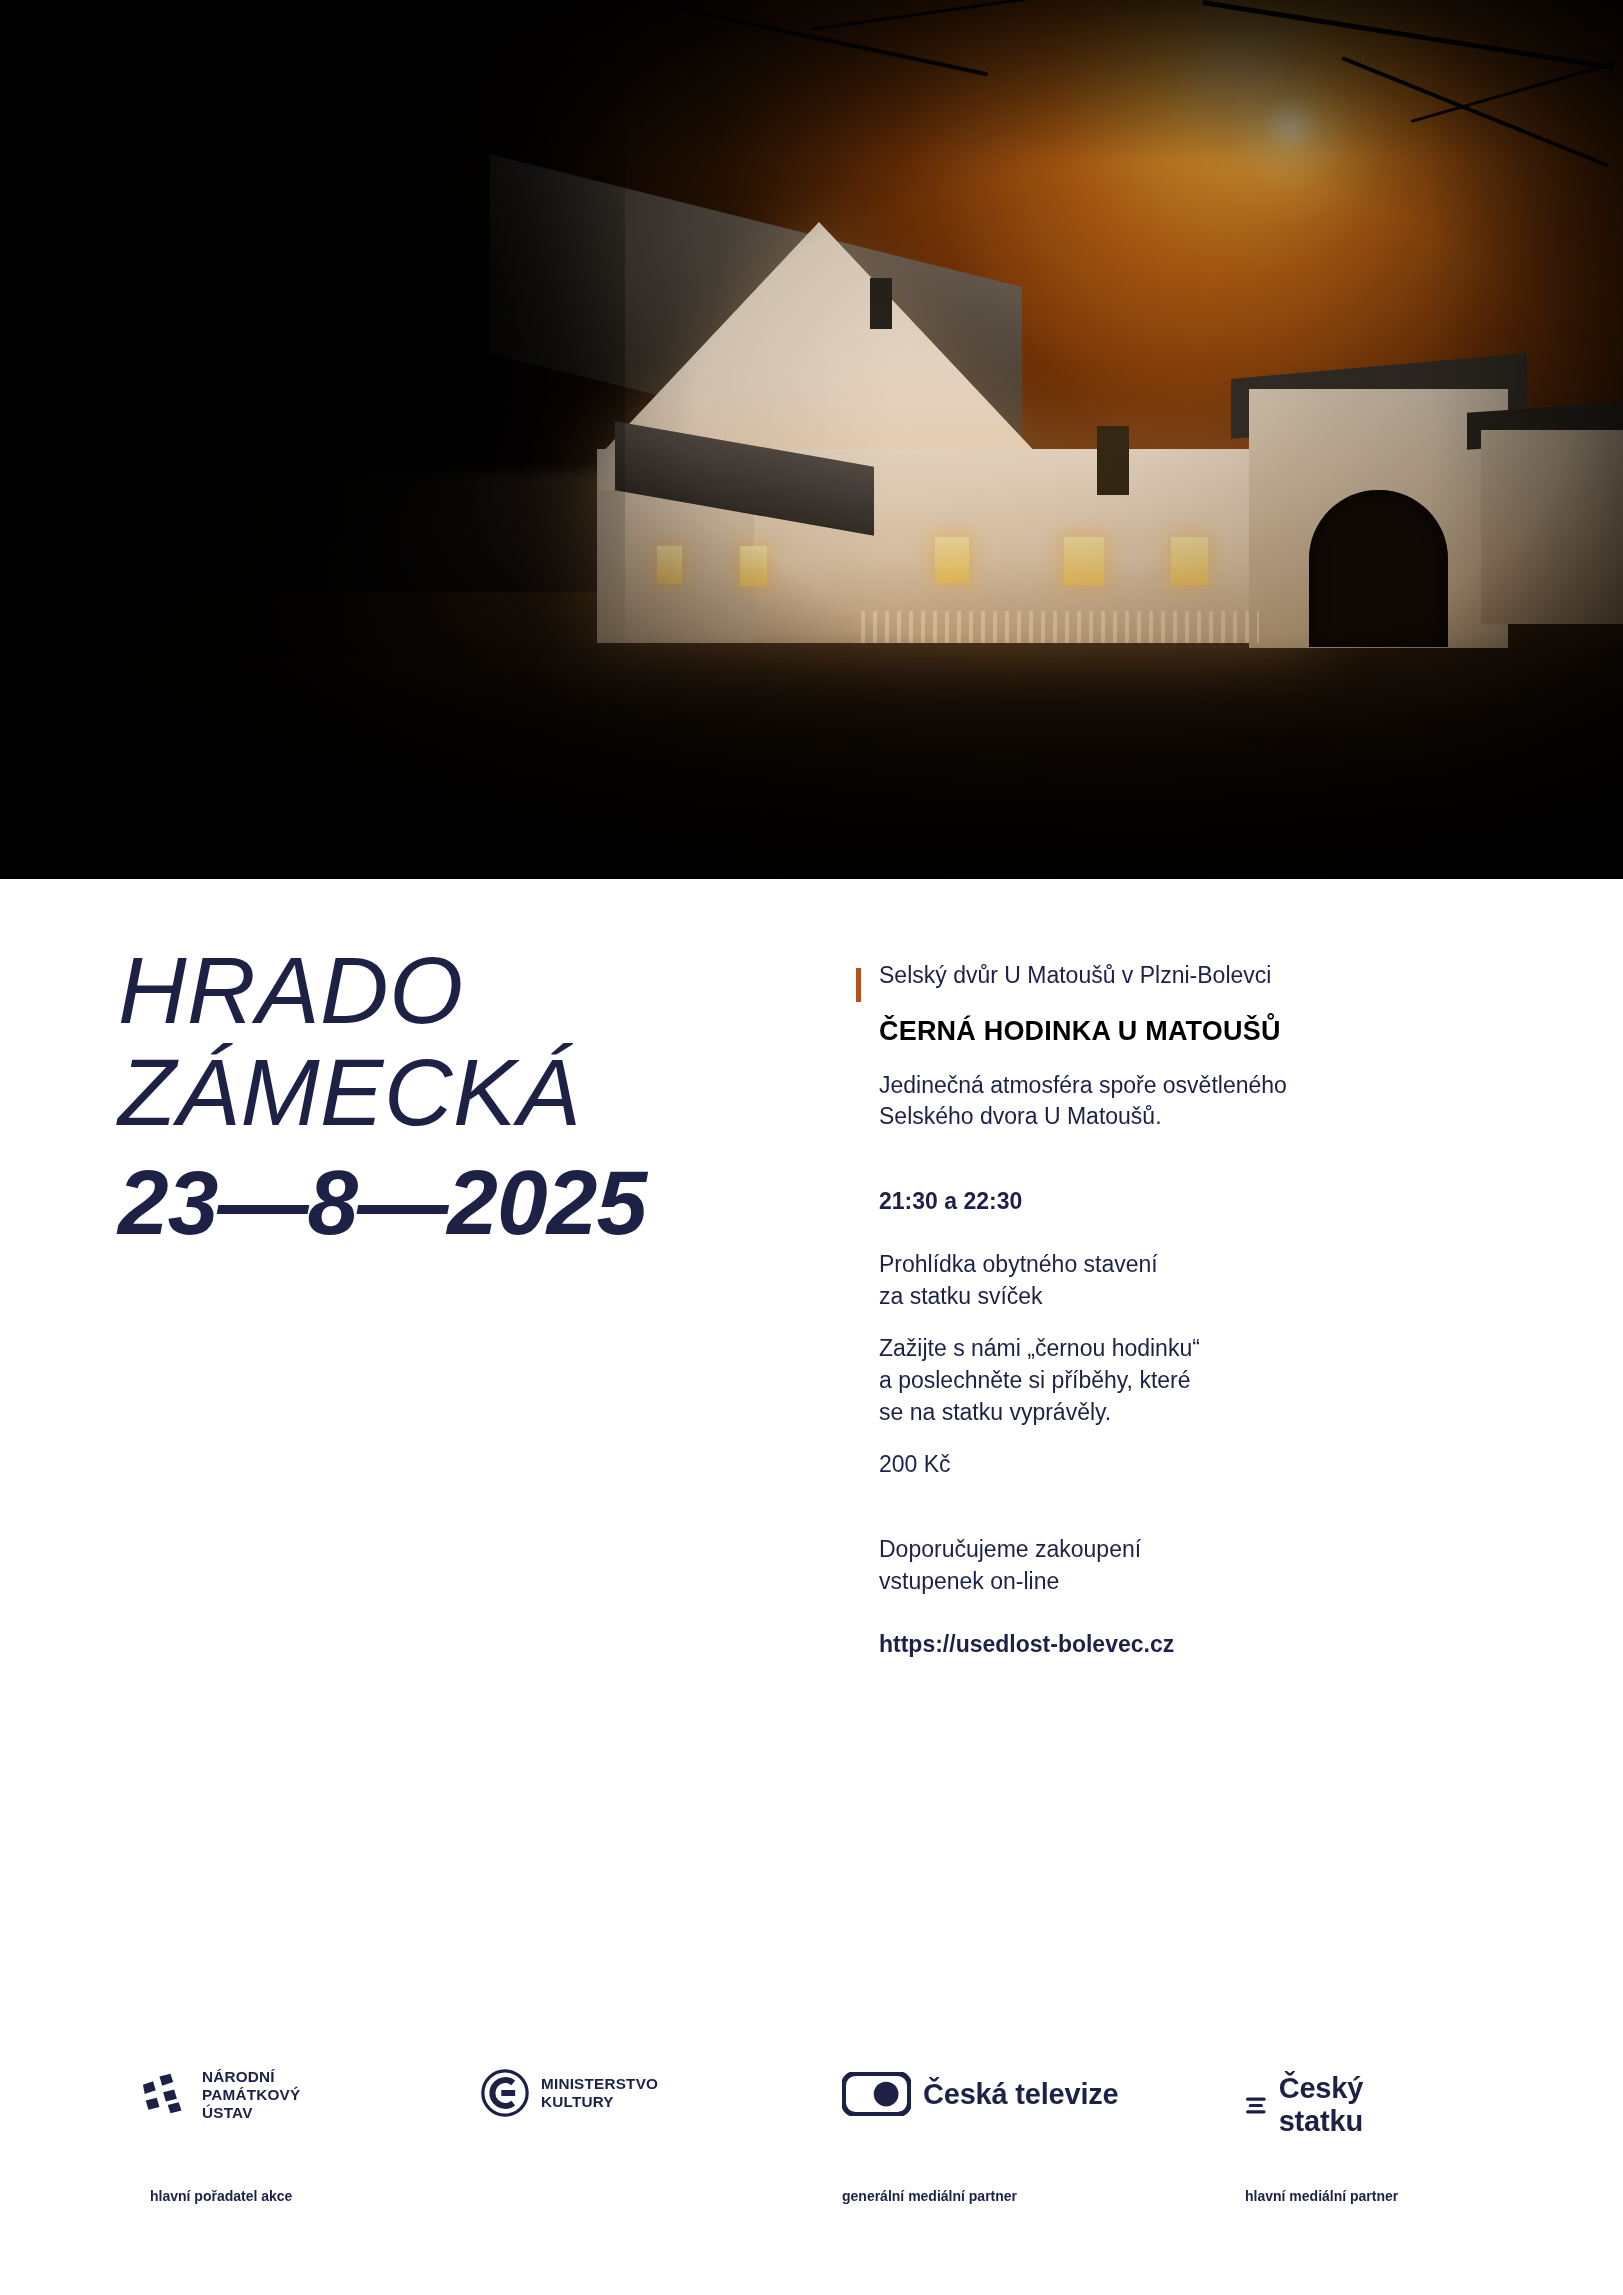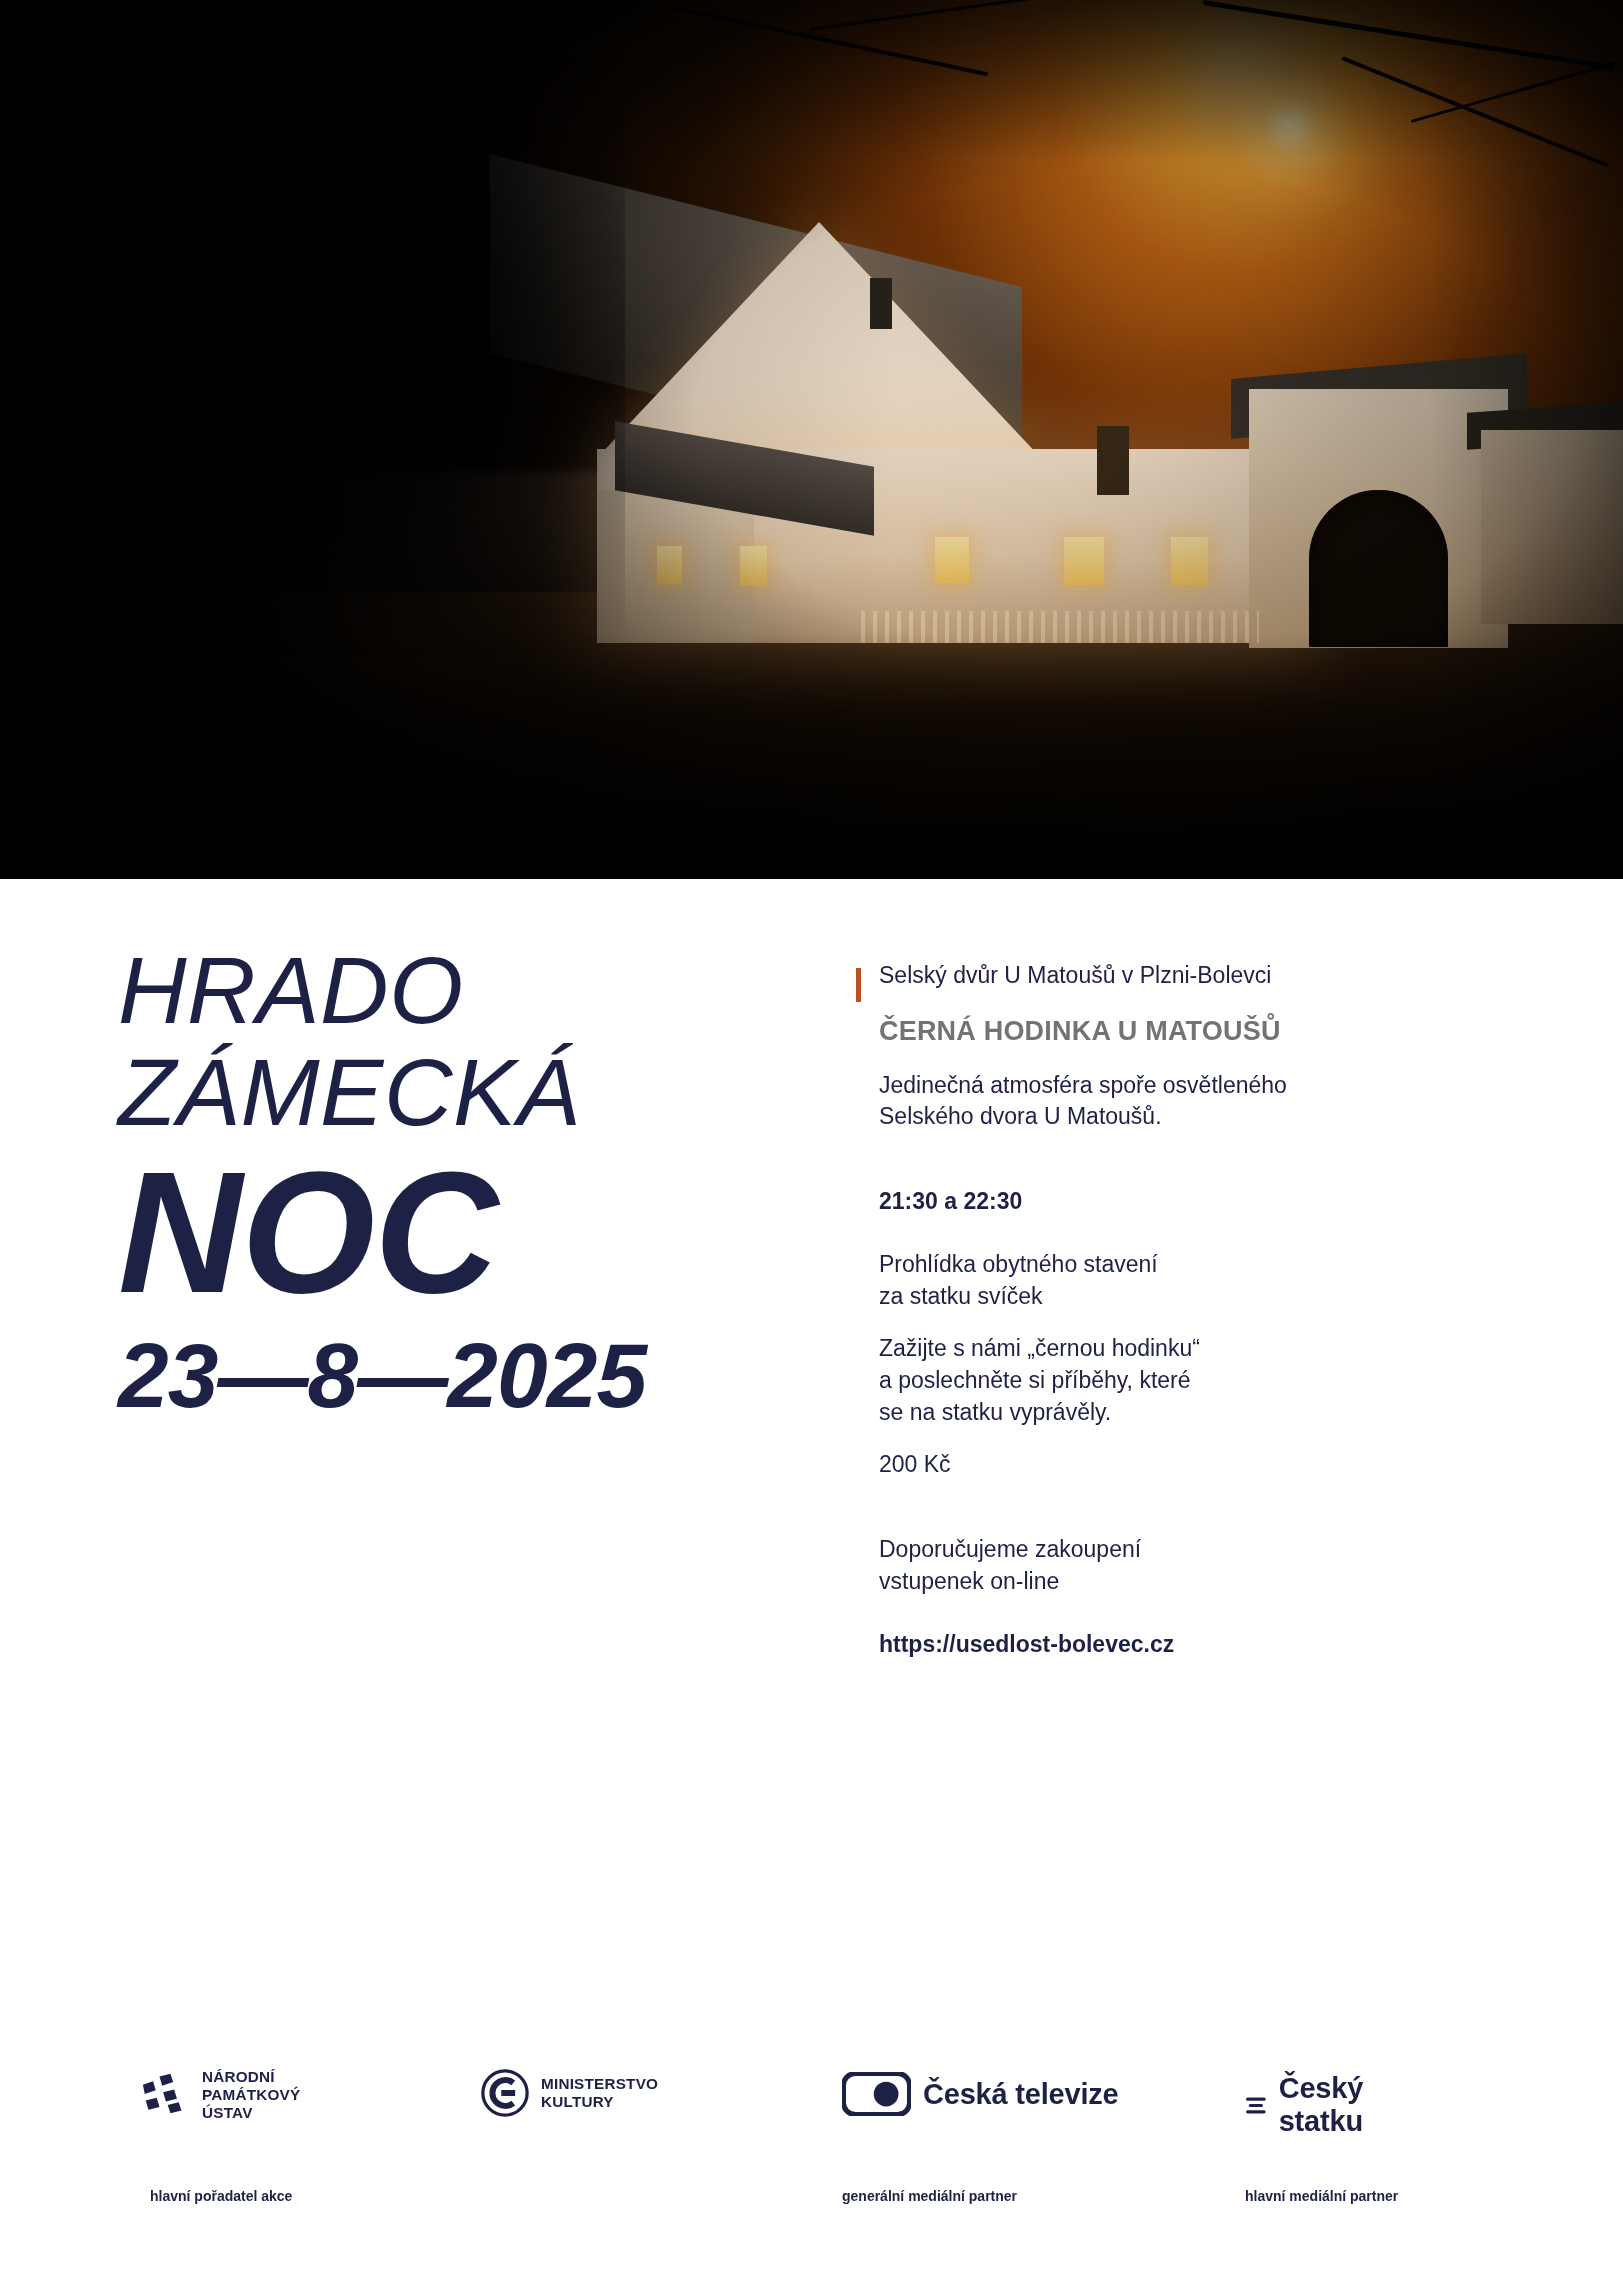--- a/index.html
+++ b/index.html
@@ -247,21 +247,21 @@
   .info-venue {
     font-size: 23px;
     line-height: 1.25;
     color: #1d2146;
     margin: 0 0 26px 0;
   }
   .info-head {
     font-size: 27px;
     font-weight: 700;
     letter-spacing: 0.2px;
-    color: #737373;
+    color: #000000;
     margin: 0 0 23px 0;
   }
   .info-p {
     font-size: 23px;
     line-height: 1.38;
     color: #1d2146;
     margin: 0 0 21px 0;
     white-space: pre-line;
   }
   .info-p.tight { margin-bottom: 20.4px; }
@@ -352,21 +352,20 @@
 
   <div class="tree-dark"></div>
   <div class="photo-vignette"></div>
 </div>
 
 <div class="content">
 
   <div class="title-block">
     <div class="t-line1">HRADO</div>
     <div class="t-line2">ZÁMECKÁ</div>
-    <div class="t-noc">NOC</div>
     <div class="t-date">23—8—2025</div>
   </div>
 
   <div class="info-block">
     <div class="accent-bar"></div>
     <p class="info-venue">Selský dvůr U Matoušů v Plzni-Bolevci</p>
     <p class="info-head">ČERNÁ HODINKA U MATOUŠŮ</p>
     <p class="info-p">Jedinečná atmosféra spoře osvětleného
 Selského dvora U Matoušů.</p>
     <p class="info-p tight">

